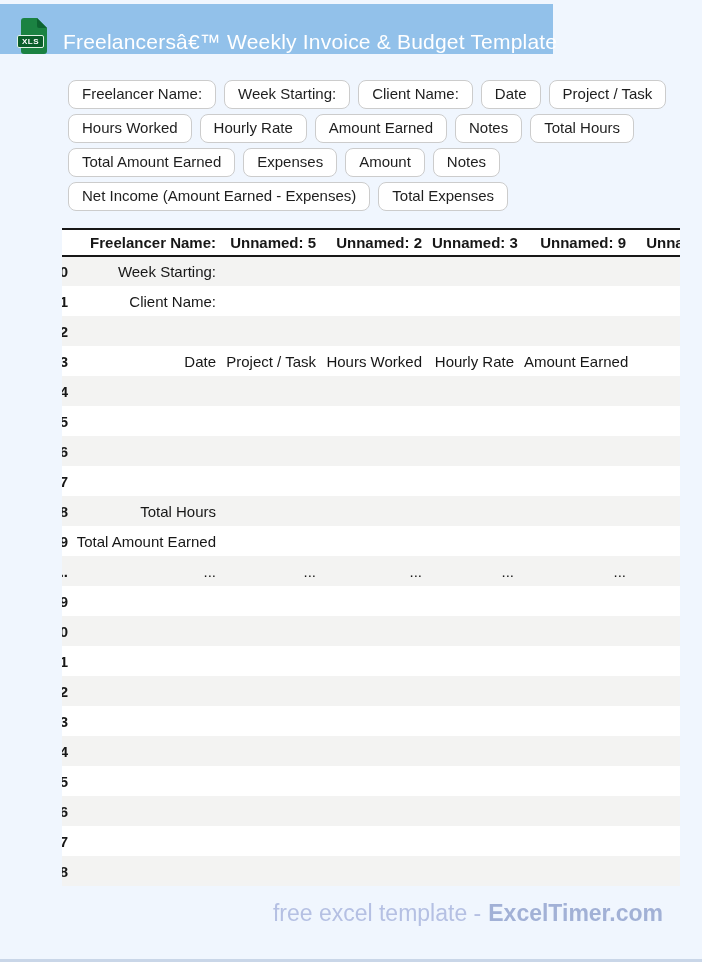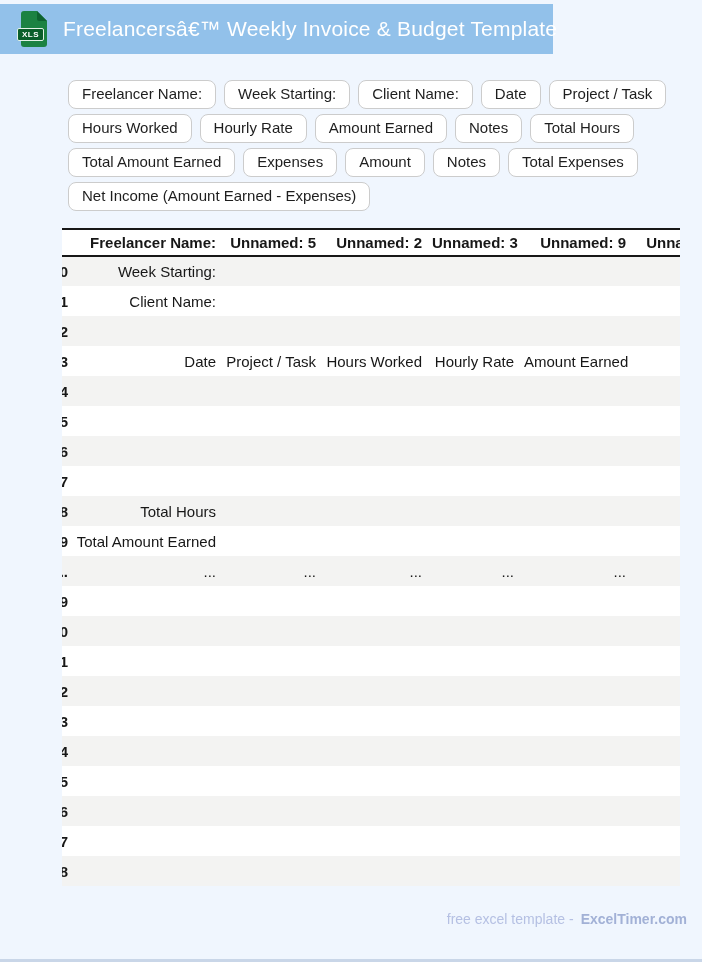--- a/index.html
+++ b/index.html
@@ -6,21 +6,21 @@
   html,body { margin:0; padding:0; }
   body { width:702px; height:962px; font-family:"Liberation Sans", sans-serif; }
   .page {
     position:relative; width:702px; height:962px;
     background:#f0f6fe; overflow:hidden;
     border-bottom:3px solid #c9d6e8;
   }
   
   .titlebar {
     position:absolute; top:4px; left:0; width:553px; height:50px;
-    background:#92c1ea; display:flex; align-items:center;
+    background:#92c1ea; display:flex; align-items:flex-end;
   }
   .xls-icon { position:relative; width:26px; height:36px; margin-left:21px; flex:0 0 auto; }
   .xls-icon svg { display:block; }
   .xls-label {
     position:absolute; left:-4px; top:17px;
     background:#0a5e2a; color:#fff;
     font-size:8px; font-weight:bold; letter-spacing:0.5px;
     padding:1px 4px; border:1px solid #e2f2e6; border-radius:2px;
     line-height:9px;
   }
@@ -56,22 +56,22 @@
   }
   table.preview tbody th, table.preview tbody td {
     height:30px; text-align:right; padding:0 10px 0 0; white-space:nowrap;
   }
   table.preview th.idx { padding-right:0; font-weight:bold; }
   table.preview tbody th.idx { font-weight:bold; }
   table.preview tbody tr:nth-child(odd)  { background:#f3f3f2; }
   table.preview tbody tr:nth-child(even) { background:#ffffff; }
   
   .footer {
-    position:absolute; right:15px; bottom:32px;
-    font-size:14px; color:#b5c0e3; white-space:nowrap;
+    position:absolute; right:39px; bottom:32px;
+    font-size:23px; color:#b5c0e3; white-space:nowrap;
   }
   .footer .brand { font-weight:bold; color:#a2b1d6; margin-left:7px; text-decoration:none; }
 </style>
 </head>
 <body>
 
 <div class="page">
 
   <div class="titlebar">
     <div class="xls-icon">
@@ -92,22 +92,22 @@
       <div class="chip">Project / Task</div>
       <div class="chip">Hours Worked</div>
       <div class="chip">Hourly Rate</div>
       <div class="chip">Amount Earned</div>
       <div class="chip">Notes</div>
       <div class="chip">Total Hours</div>
       <div class="chip">Total Amount Earned</div>
       <div class="chip">Expenses</div>
       <div class="chip">Amount</div>
       <div class="chip">Notes</div>
+      <div class="chip">Net Income (Amount Earned - Expenses)</div>
       <div class="chip">Total Expenses</div>
-      <div class="chip">Net Income (Amount Earned - Expenses)</div>
     </div>
 
   <div class="table-clip">
     <table class="preview" id="preview-table">
       <colgroup>
         <col style="width:36px">
           <col style="width:158px">
           <col style="width:100px">
         <col style="width:106px">
           <col style="width:92px">

